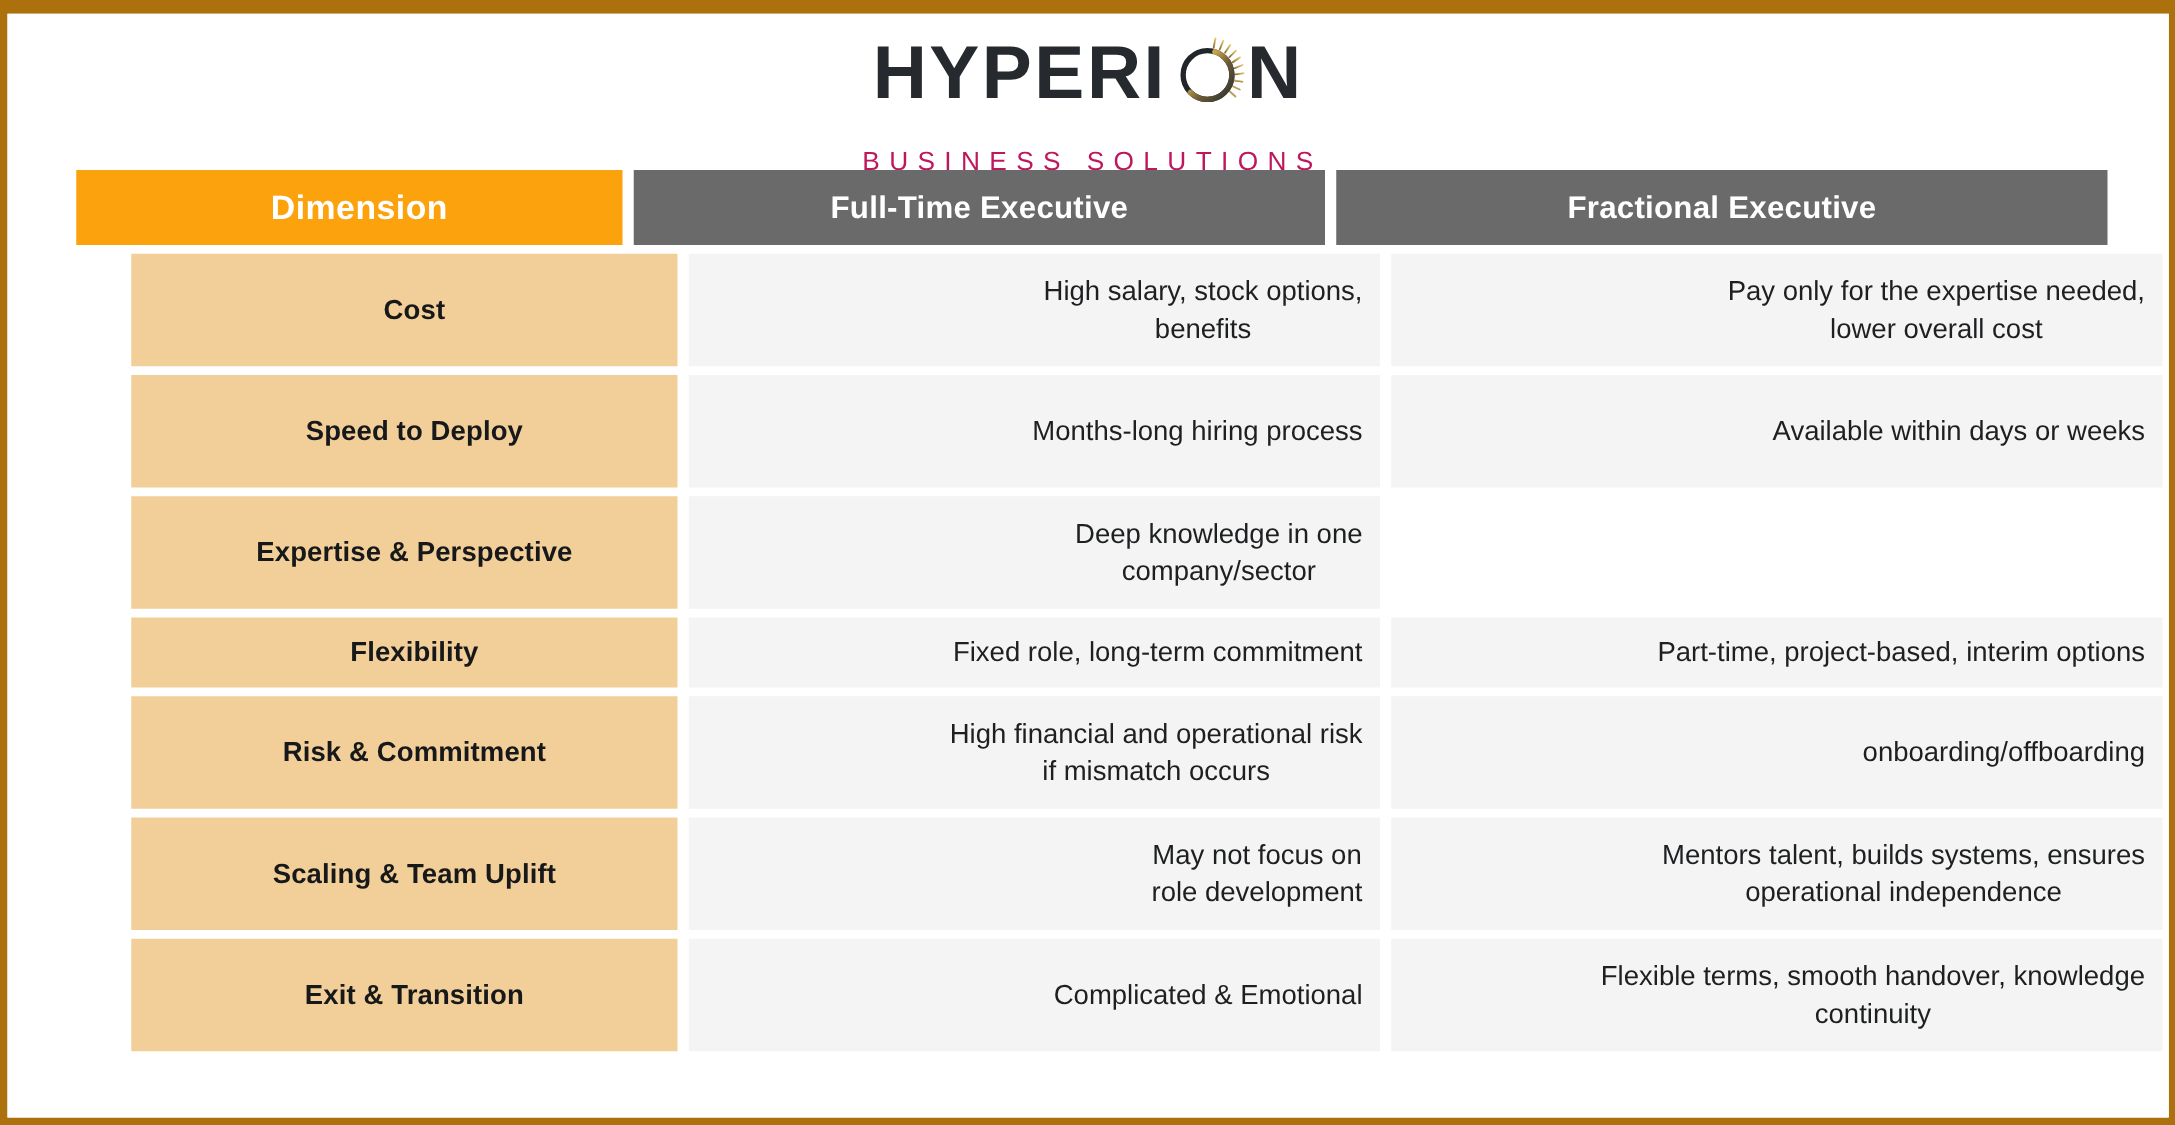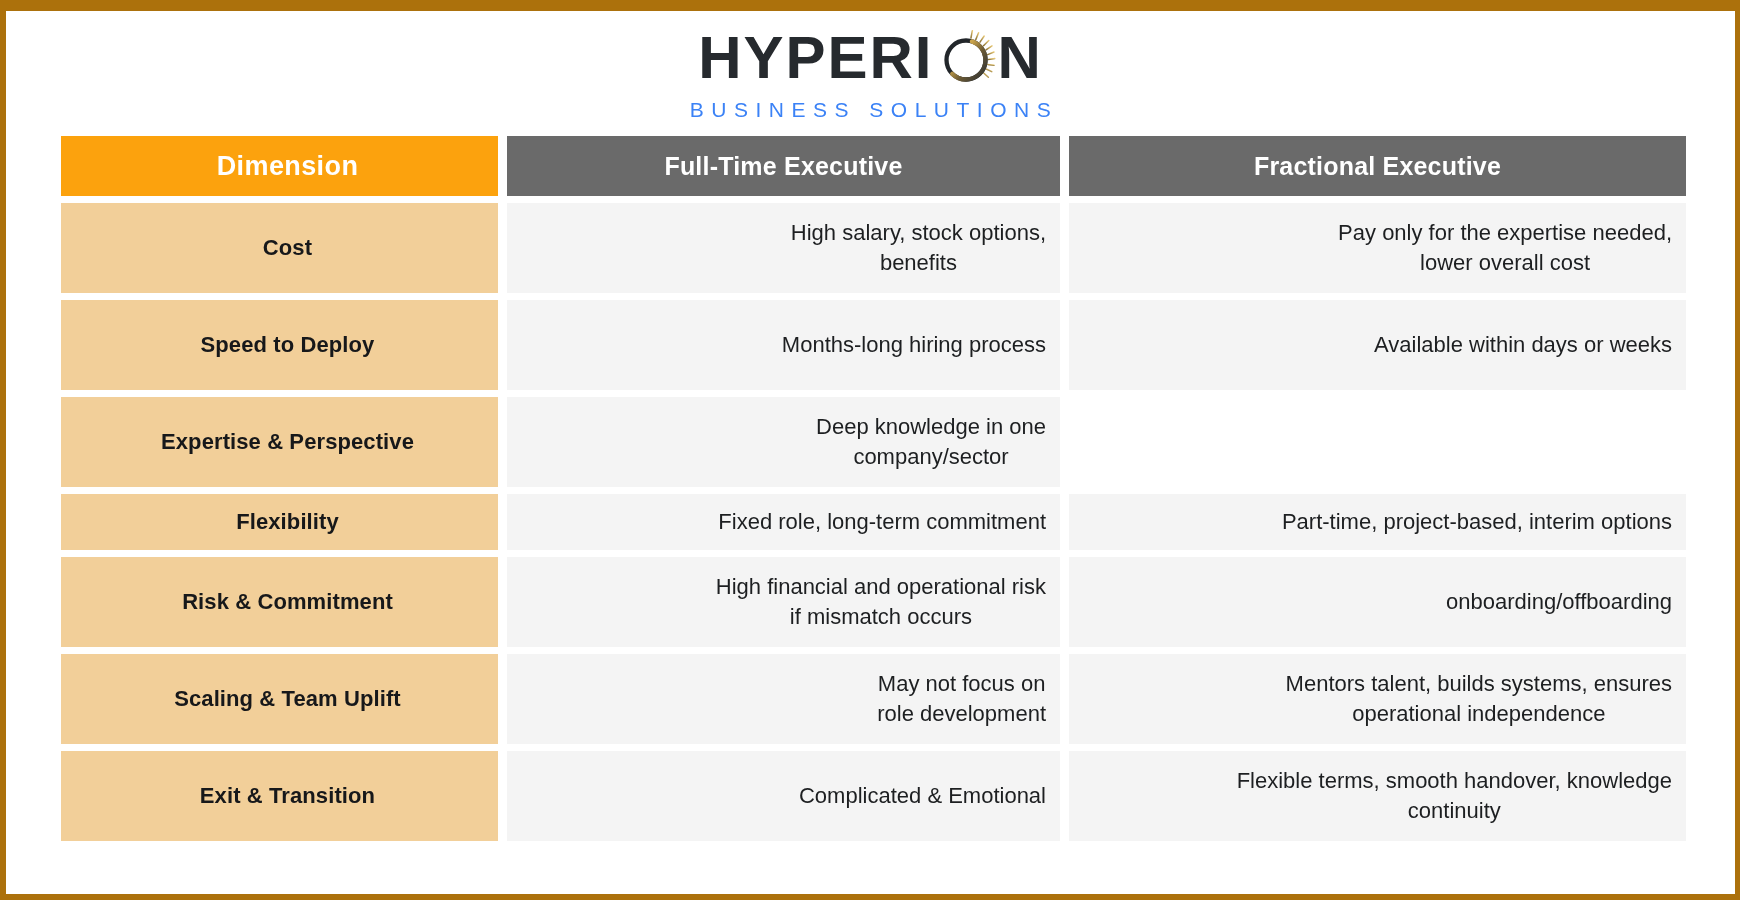--- a/index.html
+++ b/index.html
@@ -36,20 +36,21 @@
 
   
   .logo-block {
     position: absolute;
     left: 0;
     right: 0;
     top: 16px;
     display: flex;
     flex-direction: column;
     align-items: center;
+    gap: 20px;
   }
   .logo-wordmark {
     display: flex;
     align-items: center;
     justify-content: center;
     height: 62px;
   }
   .logo-word {
     font-family: "Liberation Sans", sans-serif;
     font-size: 60px;
@@ -64,21 +65,21 @@
     height: 62px;
     margin: 0 1px;
     display: inline-block;
   }
   .logo-sun svg { display: block; }
   .logo-tagline {
     font-family: "Liberation Sans", sans-serif;
     font-size: 21px;
     font-weight: 400;
     letter-spacing: 7.5px;
-    color: #3b82f6;
+    color: #be185d;
     margin-top: 9px;
     padding-left: 7px;
   }
 
   
   .table {
     position: absolute;
     left: 55px;
     top: 125px;
     width: 1616px;
@@ -125,20 +126,21 @@
   .row-body .cell { height: 90px; }
   .row-body.short { height: 56px; }
   .row-body.short .cell { height: 56px; }
 
   .dim-cell {
     background: #F2CF99;
     color: #17181A;
     font-size: 22px;
     font-weight: 700;
     letter-spacing: 0.1px;
+    margin-left: 44px;
   }
   .val-cell {
     background: #F4F4F4;
     color: #1D1F21;
     font-size: 22px;
     font-weight: 400;
     line-height: 1.37;
     justify-content: flex-end;
   }
   .val-cell span { display: block; }

